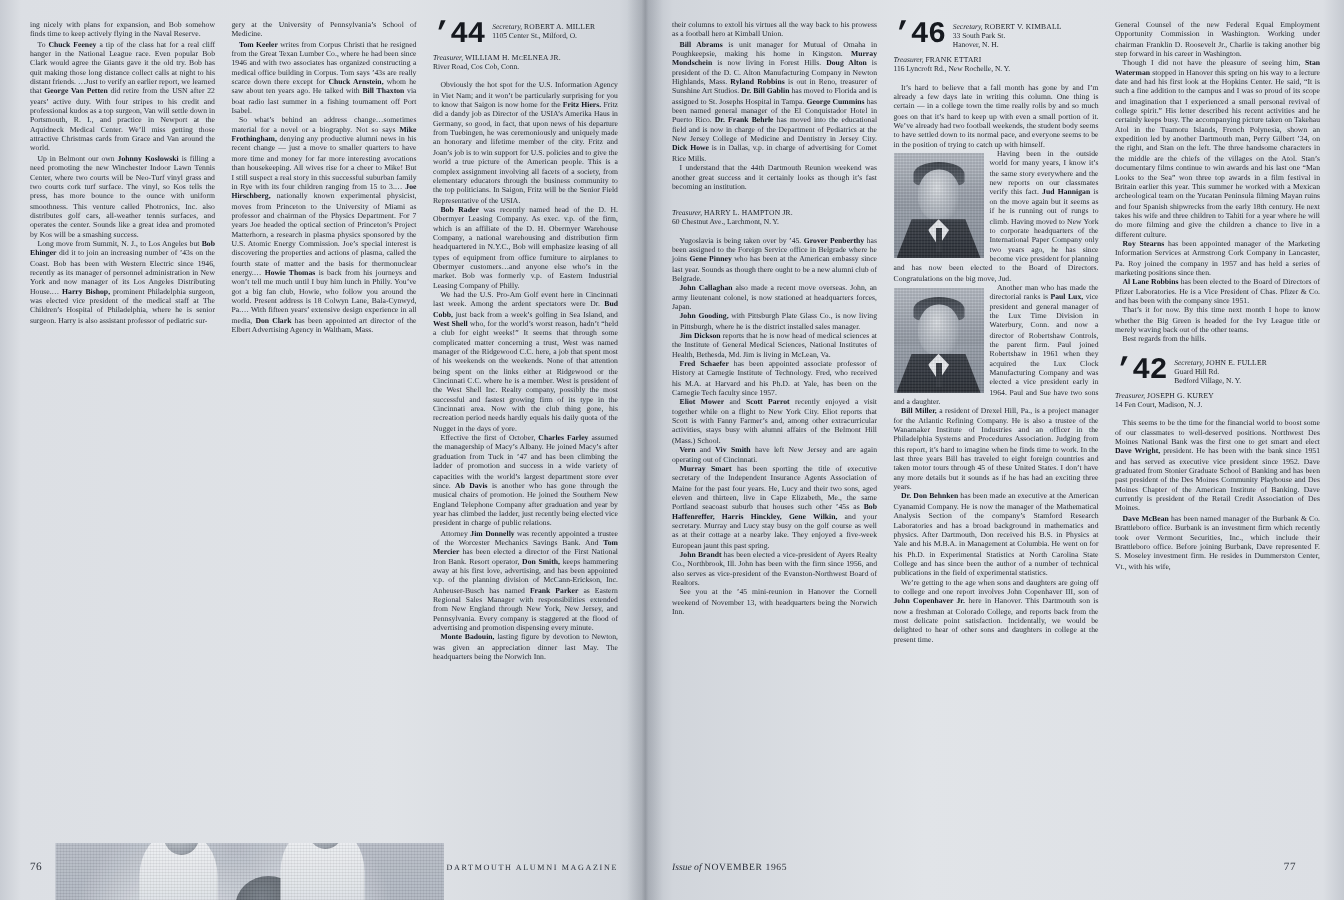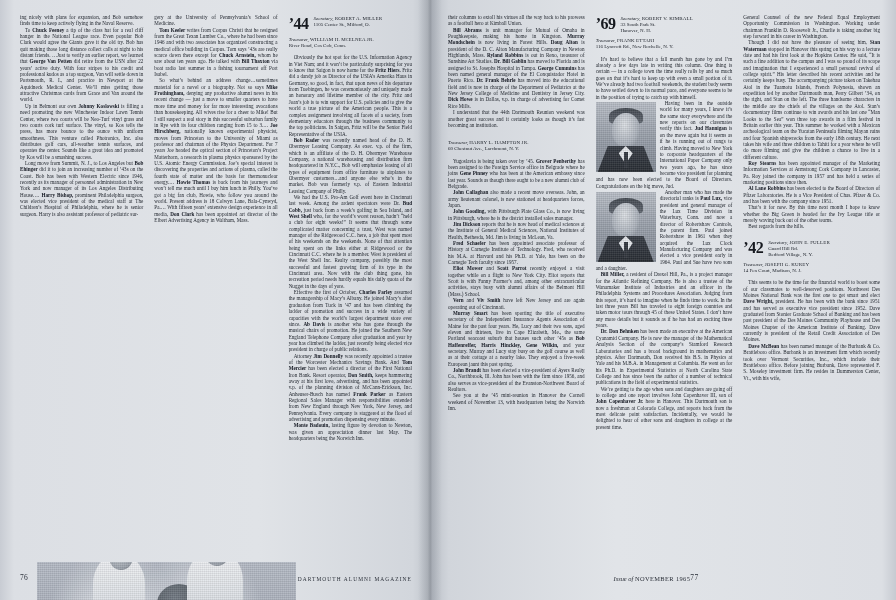--- a/index.html
+++ b/index.html
@@ -80,27 +80,27 @@
   .para.noind { text-indent: 0; }
   .para b { font-weight: 700; color: #121620; }
 
   
   .classhead {
     display: flex;
     align-items: flex-start;
     margin: 0 0 3px 0;
   }
   .year {
-    font-size: 16px;
+    font-size: 20px;
     line-height: 19px;
     font-weight: 700;
     color: #16191f;
     letter-spacing: -0.5px;
     margin-right: 5px;
-    font-family: Liberation Serif, serif;
+    font-family: Liberation Mono, monospace;
   }
   .officer {
     font-size: 5.0px;
     line-height: 6.1px;
     color: #20252d;
     padding-top: 2px;
   }
   .officer .role { font-style: italic; }
   .officer .nm {
     font-variant: small-caps;
@@ -210,21 +210,21 @@
     display: flex;
     justify-content: space-between;
     align-items: flex-end;
     padding: 0 18px 0 20px;
   }
   .footer-right {
     position: absolute;
     left: 0; right: 16px;
     bottom: 18px;
     display: flex;
-    justify-content: center;
+    justify-content: space-between;
     align-items: flex-end;
     padding: 0 16px 0 18px;
   }
   .folio {
     font-size: 7.5px;
     color: #2a2f38;
     letter-spacing: 0.3px;
   }
   .runhead {
     font-size: 5.4px;
@@ -328,21 +328,21 @@
         <p class="para"><b>Fred Schaefer</b> has been appointed associate professor of History at Carnegie Institute of Technology. Fred, who received his M.A. at Harvard and his Ph.D. at Yale, has been on the Carnegie Tech faculty since 1957.</p>
         <p class="para"><b>Eliot Mower</b> and <b>Scott Parrot</b> recently enjoyed a visit together while on a flight to New York City. Eliot reports that Scott is with Fanny Farmer’s and, among other extracurricular activities, stays busy with alumni affairs of the Belmont Hill (Mass.) School.</p>
         <p class="para"><b>Vern</b> and <b>Viv Smith</b> have left New Jersey and are again operating out of Cincinnati.</p>
         <p class="para"><b>Murray Smart</b> has been sporting the title of executive secretary of the Independent Insurance Agents Association of Maine for the past four years. He, Lucy and their two sons, aged eleven and thirteen, live in Cape Elizabeth, Me., the same Portland seacoast suburb that houses such other ’45s as <b>Bob Haffenreffer, Harris Hinckley, Gene Wilkin,</b> and your secretary. Murray and Lucy stay busy on the golf course as well as at their cottage at a nearby lake. They enjoyed a five-week European jaunt this past spring.</p>
         <p class="para"><b>John Brandt</b> has been elected a vice-president of Ayers Realty Co., Northbrook, Ill. John has been with the firm since 1956, and also serves as vice-president of the Evanston-Northwest Board of Realtors.</p>
         <p class="para">See you at the ’45 mini-reunion in Hanover the Cornell weekend of November 13, with headquarters being the Norwich Inn.</p>
       </div>
 
       <div class="col">
         <div class="classhead">
-          <div class="year">’69</div>
+          <div class="year">’46</div>
           <div class="officer">
             <span class="role">Secretary,</span>
             <span class="nm">ROBERT V. KIMBALL</span><br>
             <span>33 South Park St.</span><br>
             <span>Hanover, N. H.</span>
           </div>
         </div>
         <div class="treas">
           <span class="role">Treasurer,</span>
           <span class="nm">FRANK ETTARI</span><br>

